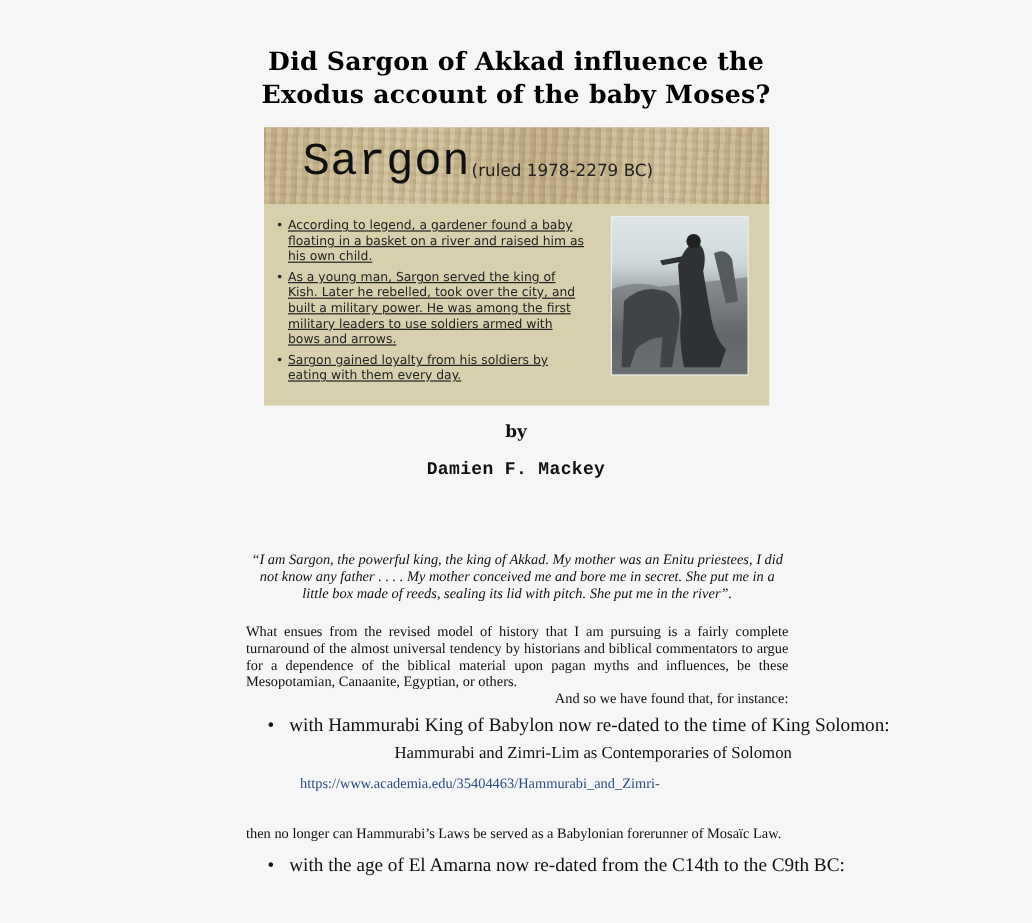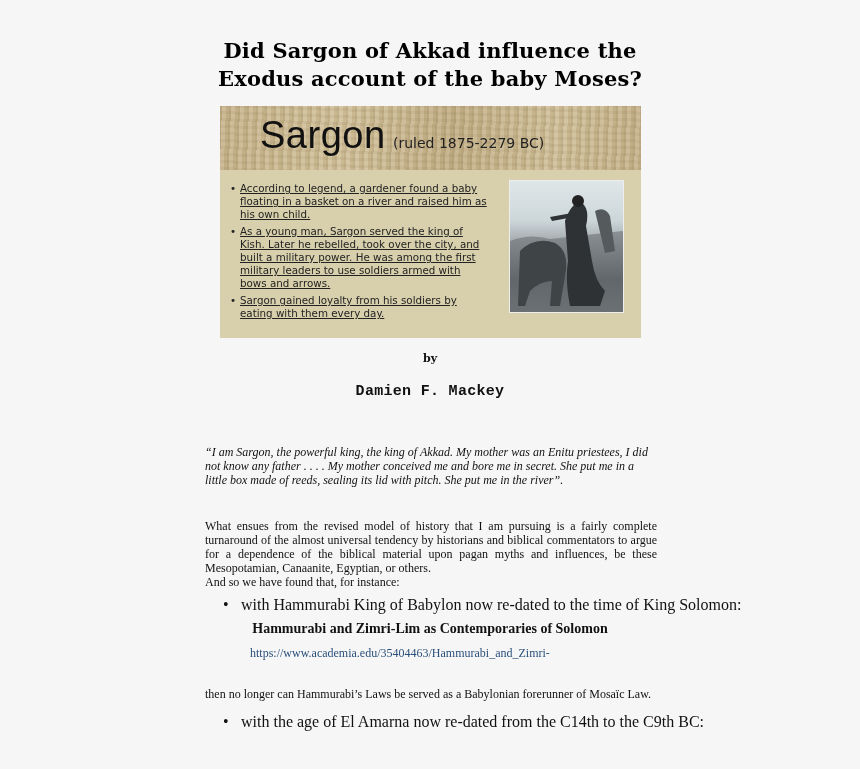--- a/index.html
+++ b/index.html
@@ -6,52 +6,52 @@
   body { width:860px; height:769px; background:#f6f6f6; position:relative; overflow:hidden; font-family:"Liberation Serif", serif; color:#111; }
   .page { position:absolute; left:0; top:0; width:860px; height:606px; }
   .title { position:absolute; left:200px; top:37px; width:460px; text-align:center; font-family:"DejaVu Serif", serif; font-weight:bold; font-size:21px; line-height:28px; letter-spacing:0.2px; color:#000; }
   .slide { position:absolute; left:220px; top:106px; width:421px; height:232px; background:#d8d0ac; overflow:hidden; }
   .slide-header { position:absolute; left:0; top:0; width:421px; height:64px;
     background:
       repeating-linear-gradient(92deg, rgba(120,100,60,0.18) 0 2px, rgba(255,255,255,0.08) 2px 6px, rgba(120,100,60,0.10) 6px 9px),
       repeating-linear-gradient(2deg, rgba(150,130,90,0.15) 0 3px, transparent 3px 7px),
       linear-gradient(90deg,#c9b68e,#d4c39d 30%,#c4b188 55%,#d2c19b 80%,#c7b48c);
   }
-  .slide-name { position:absolute; left:16px; top:8px; font-family:Liberation Sans, sans-serif; font-size:38px; color:#111; letter-spacing:0.5px;padding-left:24px; }
+  .slide-name { position:absolute; left:32px; top:8px; font-family:Liberation Mono, monospace; font-size:38px; color:#111; letter-spacing:0.5px; }
   .slide-sub { position:absolute; left:173px; top:29px; font-family:"DejaVu Sans", sans-serif; font-size:14px; color:#222; }
   .slide-bullets { position:absolute; left:10px; top:76px; width:258px; margin:0; padding:0; list-style:none; font-family:"DejaVu Sans", sans-serif; font-size:10.3px; line-height:13px; color:#222; }
   .slide-bullets li { position:relative; padding-left:10px; margin-bottom:4px;text-decoration:underline; }
   .slide-bullets li::before { content:"•"; position:absolute; left:0; top:0; }
   .slide-pic { position:absolute; left:289px; top:74px; width:113px; height:131px; background:
       linear-gradient(180deg,#dfe6e8 0%,#cdd7da 30%,#8d9296 55%,#545a5e 75%,#6d7174 100%); border:1px solid #eee; }
   .slide-pic svg { width:100%; height:100%; display:block; }
-  .by { position:absolute; left:330px; top:352px; width:200px; text-align:center; font-family:"DejaVu Serif", serif; font-weight:bold; font-size:11px; }
+  .by { position:absolute; left:330px; top:352px; width:200px; text-align:center; font-family:"DejaVu Serif", serif; font-weight:bold; font-size:14px; }
   .author { position:absolute; left:300px; top:383px; width:260px; text-align:center; font-family:Liberation Mono, monospace; font-weight:bold; font-size:15px; letter-spacing:0.3px; }
-  .quote { position:absolute; left:205px; top:445px; width:452px; font-style:italic; font-size:12px; line-height:14px; }
+  .quote { position:absolute; left:205px; top:459px; width:452px; text-align:center; font-style:italic; font-size:12px; line-height:14px; }
   .para { position:absolute; left:205px; top:519px; width:452px; font-size:12px; line-height:14px; text-align:justify; }
   .para p { margin:0; }
   .bullet-row { position:absolute; left:223px; font-size:16px; line-height:14px; }
   .bullet-row .dot { display:inline-block; width:18px; }
-  .subhead { position:absolute; left:200px; top:621px; width:460px; text-align:center; font-weight:bold; font-size:14px; }
+  .subhead { position:absolute; left:200px; top:621px; width:460px; text-align:right; font-weight:normal; font-size:14px; }
   .link { position:absolute; left:250px; top:646px; width:360px; font-size:12px; line-height:14px; color:#2a4f7a; text-decoration:none; }
   .line { position:absolute; left:205px; top:687px; width:460px; font-size:12px; line-height:14px; }
 </style>
 </head>
 <body>
 
 <div class="page">
   <div class="title">
     <div>Did Sargon of Akkad influence the</div>
     <div>Exodus account of the baby Moses?</div>
   </div>
 
   <div class="slide">
     <div class="slide-header">
       <span class="slide-name">Sargon</span>
-      <span class="slide-sub">(ruled 1875-2279 BC)</span>
+      <span class="slide-sub">(ruled 1978-2279 BC)</span>
     </div>
     <ul class="slide-bullets">
       <li>According to legend, a gardener found a baby floating in a basket on a river and raised him as his own child.</li>
       <li>As a young man, Sargon served the king of Kish. Later he rebelled, took over the city, and built a military power.  He was among the first military leaders to use soldiers armed with bows and arrows.</li>
       <li>Sargon gained loyalty from his soldiers by eating with them every day.</li>
     </ul>
     <div class="slide-pic">
       <svg viewBox="0 0 113 131">
         <path d="M0 60 Q20 52 40 58 L113 50 L113 131 L0 131 Z" fill="#6b7073" opacity="0.6"></path>
         <path d="M10 70 Q25 55 45 62 Q60 70 55 95 L50 125 L40 125 L42 100 Q30 100 20 110 L15 125 L8 125 Z" fill="#3f4447"></path>
@@ -63,21 +63,21 @@
     </div>
   </div>
 
   <div class="by">by</div>
   <div class="author">Damien F. Mackey</div>
 
   <div class="quote">“I am Sargon, the powerful king, the king of Akkad. My mother was an Enitu priestees, I did not know any father . . . . My mother conceived me and bore me in secret. She put me in a little box made of reeds, sealing its lid with pitch. She put me in the river”.</div>
 
   <div class="para">
     <p>What ensues from the revised model of history that I am pursuing is a fairly complete turnaround of the almost universal tendency by historians and biblical commentators to argue for a dependence of the biblical material upon pagan myths and influences, be these Mesopotamian, Canaanite, Egyptian, or others.</p>
-    <p style="text-align:left">And so we have found that, for instance:</p>
+    <p style="text-align:right">And so we have found that, for instance:</p>
   </div>
 
   <div class="bullet-row" style="top:598px">
     <span class="dot">•</span><span>with Hammurabi King of Babylon now re-dated to the time of King Solomon:</span>
   </div>
 
   <div class="subhead">Hammurabi and Zimri-Lim as Contemporaries of Solomon</div>
 
   <a class="link">
     <div>https://www.academia.edu/35404463/Hammurabi_and_Zimri-</div>

